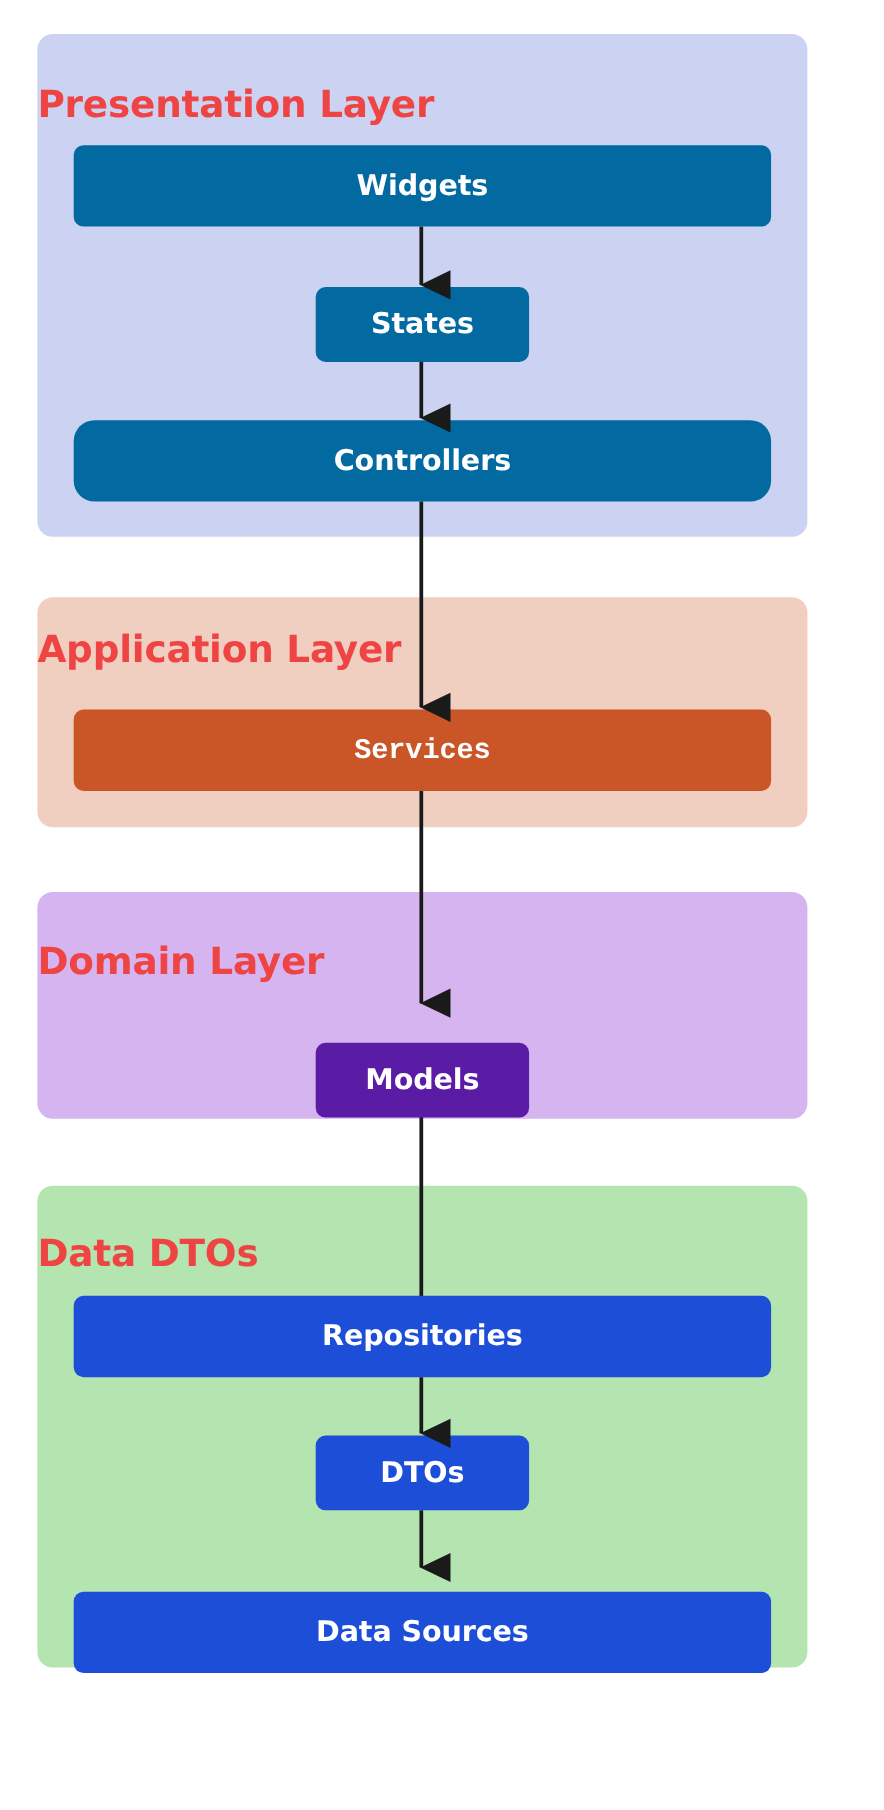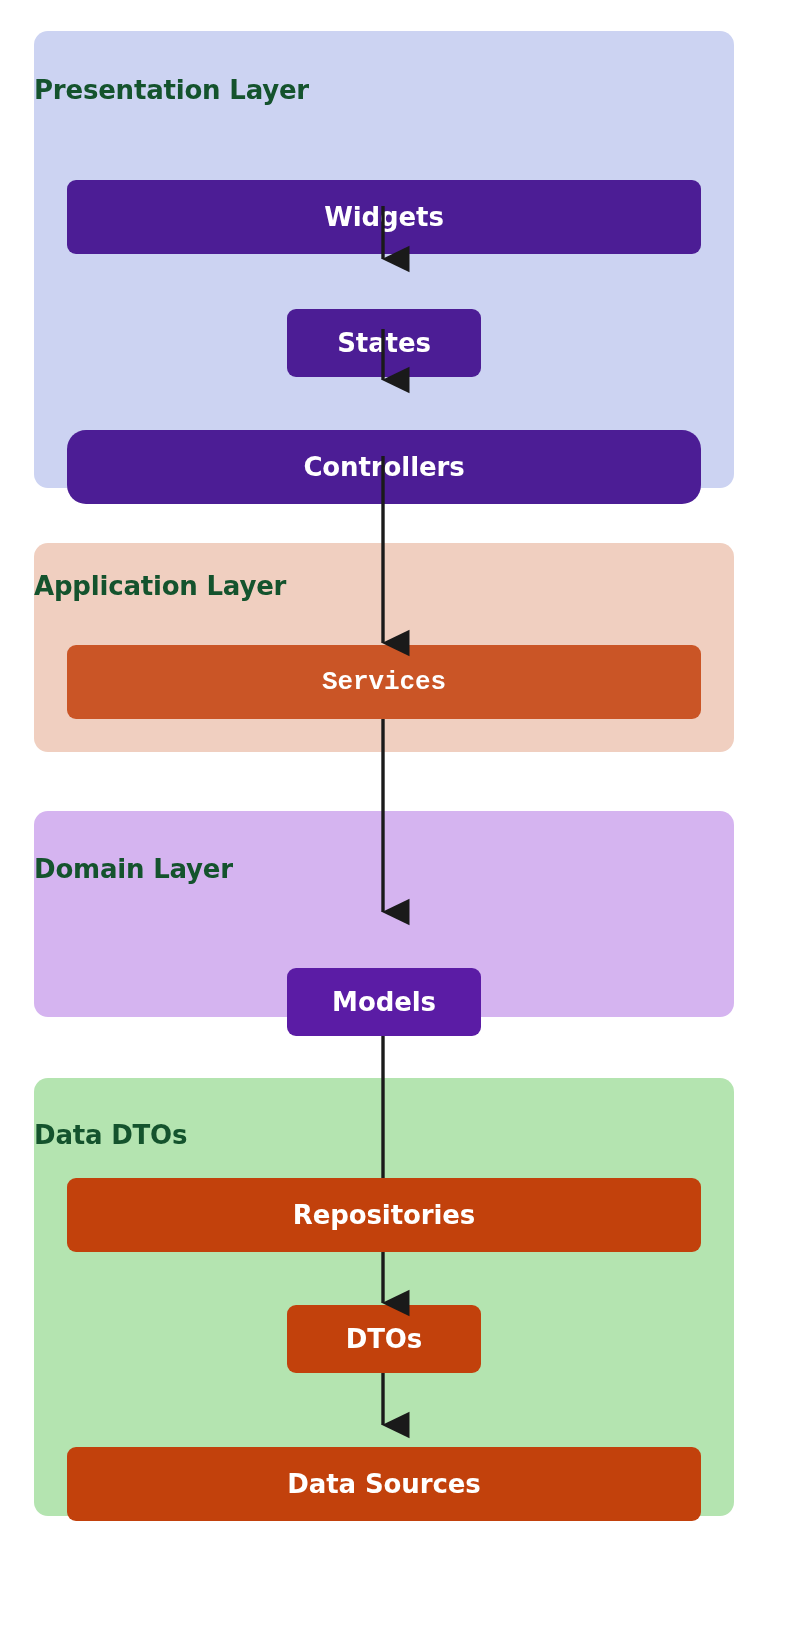--- a/index.html
+++ b/index.html
@@ -27,23 +27,23 @@
   .layer {
     position: absolute;
     left: 34px;
     width: 700px;
     border-radius: 14px;
     box-sizing: border-box;
   }
   .layer-title {
     position: absolute;
     left: 34px;
-    font-size: 26px;
+    font-size: 34px;
     font-weight: 700;
-    color: #14532d;
+    color: #ef4444;
     letter-spacing: -0.2px;
     white-space: nowrap;
   }
 
   #layer-presentation { top: 31px;   height: 457px; background: #ccd3f2; }
   #layer-application  { top: 543px;  height: 209px; background: #f0cfc0; }
   #layer-domain       { top: 811px;  height: 206px; background: #d5b4f0; }
   #layer-data         { top: 1078px; height: 438px; background: #b4e4b0; }
 
   
@@ -56,30 +56,30 @@
     color: #ffffff;
     font-size: 26px;
     font-weight: 700;
     letter-spacing: -0.1px;
     box-sizing: border-box;
     z-index: 5;
   }
   .node.wide   { left: 67px; width: 634px; height: 74px; }
   .node.narrow { left: 287px; width: 194px; height: 68px; }
 
-  .n-blue   { background: #4c1d95; margin-top: 48px; }
+  .n-blue   { background: #0369a1; }
   .n-orange { background: #ca5526; }
   .n-purple { background: #5b1ca5; }
-  .n-green  { background: #c2410c; }
+  .n-green  { background: #1d4ed8; }
 
   #node-widgets      { top: 132px; }
   #node-states       { top: 261px; }
   #node-controllers  { top: 382px; border-radius: 19px; }
   #node-services     { top: 645px; font-family: Liberation Mono, monospace; }
-  #node-models       { top: 968px; }
+  #node-models       { top: 948px; }
   #node-repositories { top: 1178px; }
   #node-dtos         { top: 1305px; }
   #node-datasources  { top: 1427px; margin-top: 20px; }
 
   
   #arrows {
     position: absolute;
     left: 0;
     top: 0;
     width: 804px;

